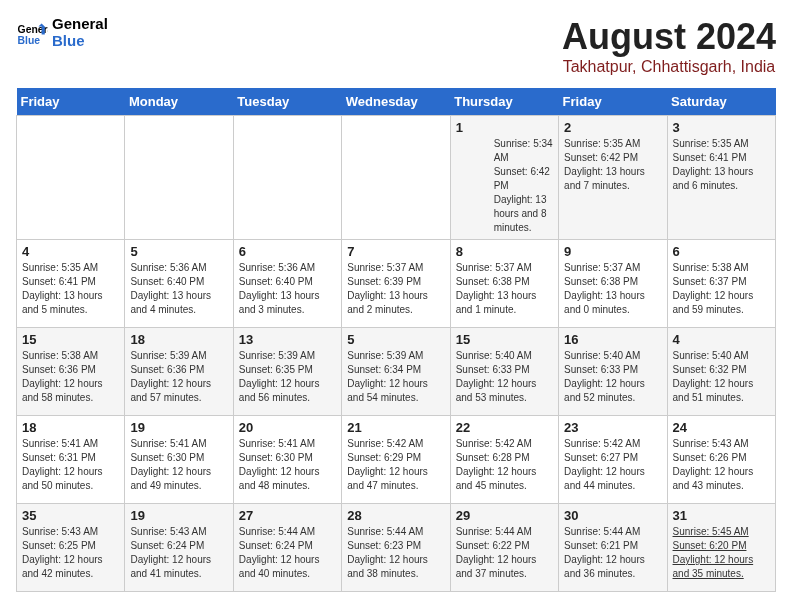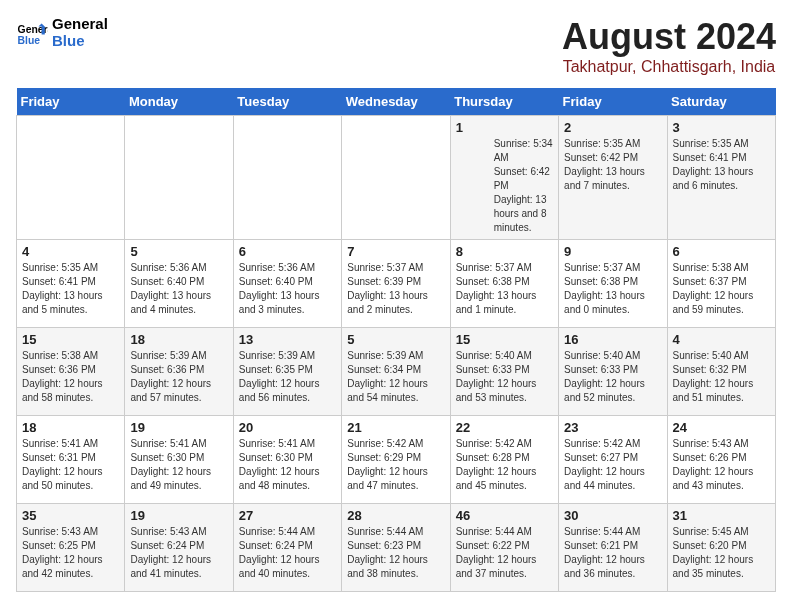--- a/index.html
+++ b/index.html
@@ -290,34 +290,34 @@
 Sunset: 6:24 PM
 Daylight: 12 hours and 40 minutes.</div>
         </td>
         <td>
           <span class="day-num">28</span>
           <div class="day-info" style="white-space: pre-line;">Sunrise: 5:44 AM
 Sunset: 6:23 PM
 Daylight: 12 hours and 38 minutes.</div>
         </td>
         <td>
-          <span class="day-num">46</span>
+          <span class="day-num">29</span>
           <div class="day-info" style="white-space: pre-line;">Sunrise: 5:44 AM
 Sunset: 6:22 PM
 Daylight: 12 hours and 37 minutes.</div>
         </td>
         <td>
           <span class="day-num">30</span>
           <div class="day-info" style="white-space: pre-line;">Sunrise: 5:44 AM
 Sunset: 6:21 PM
 Daylight: 12 hours and 36 minutes.</div>
         </td>
         <td>
           <span class="day-num">31</span>
-          <div class="day-info" style="white-space: pre-line;">Sunrise: 5:45 AM
+          <div class="day-info" style="white-space: pre-line; text-decoration: underline;">Sunrise: 5:45 AM
 Sunset: 6:20 PM
 Daylight: 12 hours and 35 minutes.</div>
         </td>
       </tr>
     </tbody>
 </table>
 
 <div style="margin-top:20px;font-size:12px;color:#555;">Daylight hours</div>
 
 </body></html>

